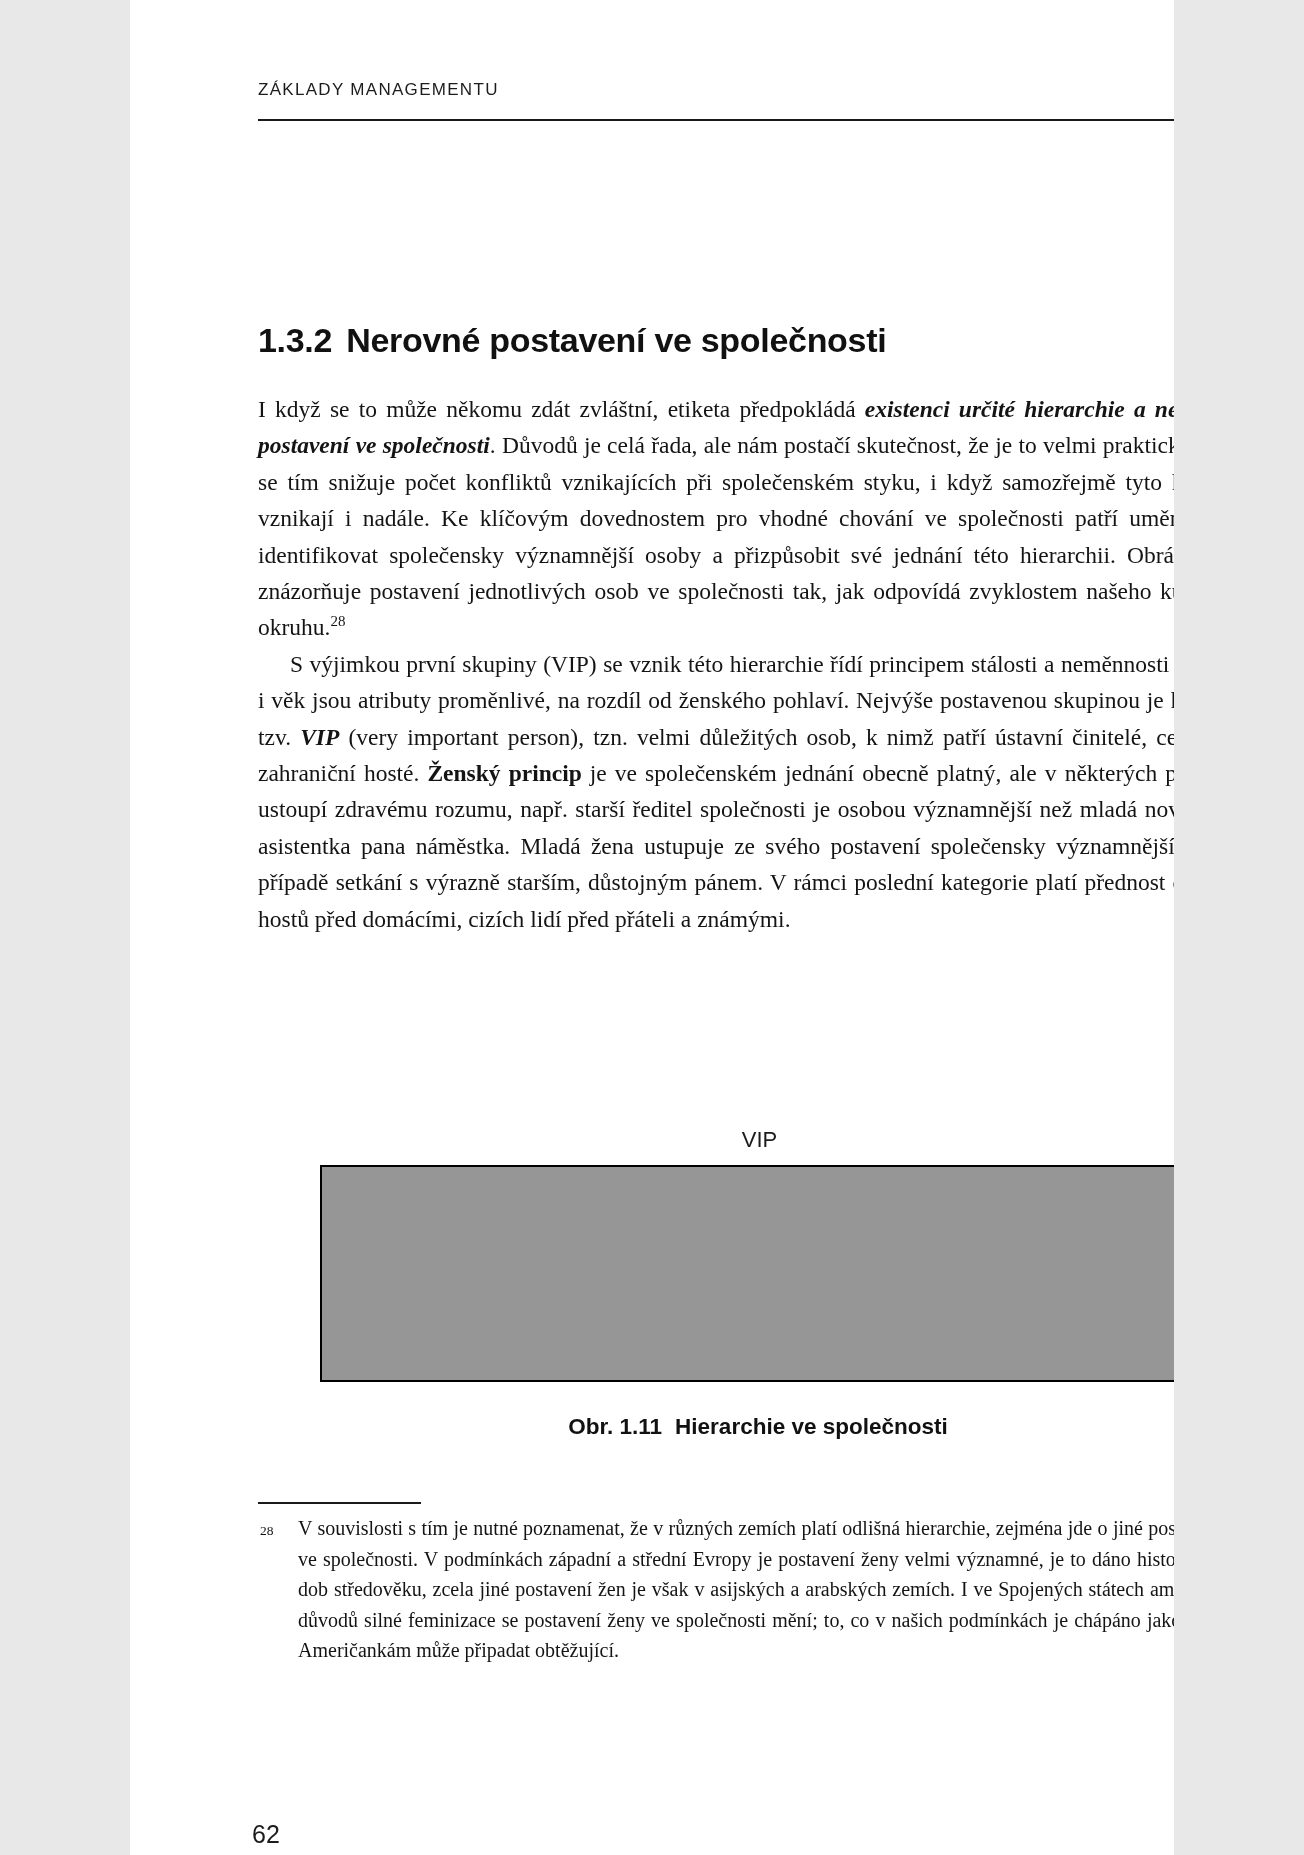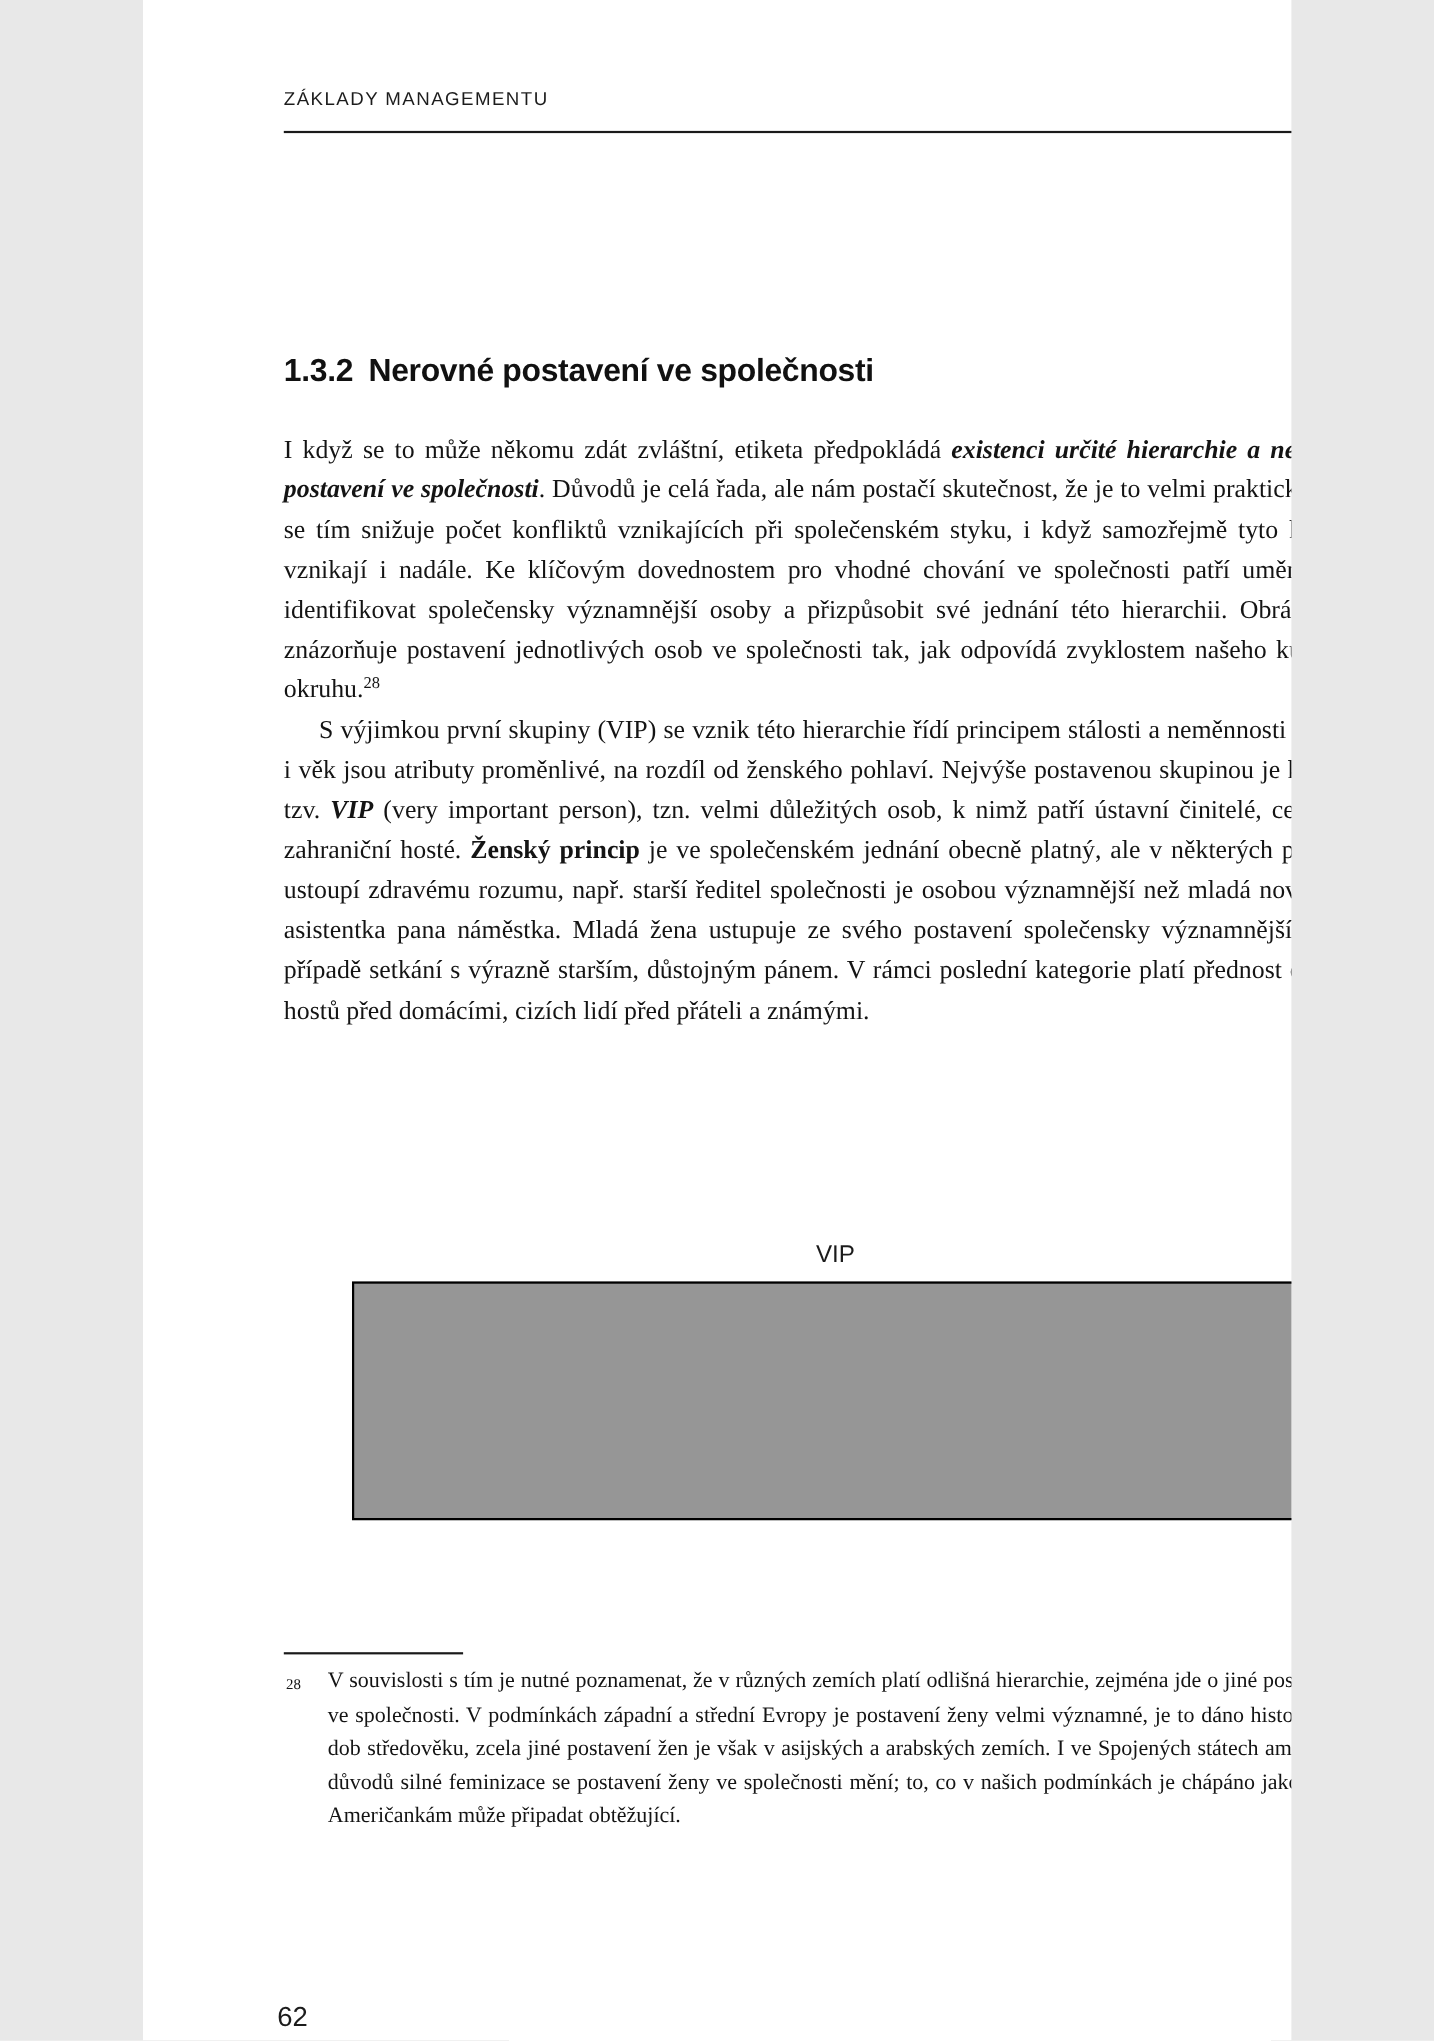--- a/index.html
+++ b/index.html
@@ -30,21 +30,21 @@
     font-size: 23.5px;
     line-height: 36px;
     text-align: justify;
   }
   .bi { font-weight: bold; font-style: italic; }
 
   .section-heading {
     top: 321px;
     font-family: "Liberation Sans", sans-serif;
     font-weight: bold;
-    font-size: 29px;
+    font-size: 34px;
     letter-spacing: -0.3px;
     color: #111;
   }
   .section-heading .num { margin-right: 14px; }
 
   .bodytext {
     top: 391px;
     font-size: 23.5px;
     line-height: 36.4px;
     text-align: justify;
@@ -134,20 +134,23 @@
 
   <div class="abs figure">
     <div class="figure-bars">
       <div class="bar-cell">
         <div class="bar-label">VIP</div>
         <div class="bar-rect" style="height: 217px; background-color: rgb(150, 150, 150);"></div>
       </div>
     </div>
   </div>
 
+  <div class="abs col caption">
+    <span class="cap-label">Obr. 1.11</span><span>Hierarchie ve společnosti</span>
+  </div>
 
   <div class="abs fn-rule" style="left:128px"></div>
   <div class="abs col footnote">
     <span class="fn-marker">28</span><span>V souvislosti s tím je nutné poznamenat, že v různých zemích platí odlišná hierarchie, zejména jde o jiné postavení žen ve společnosti. V podmínkách západní a střední Evropy je postavení ženy velmi významné, je to dáno historicky již z dob středověku, zcela jiné postavení žen je však v asijských a arabských zemích. I ve Spojených státech amerických z důvodů silné feminizace se postavení ženy ve společnosti mění; to, co v našich podmínkách je chápáno jako zdvořilé, Američankám může připadat obtěžující.</span>
   </div>
 
   <div class="abs page-number">62</div>
 
 </div>
 

